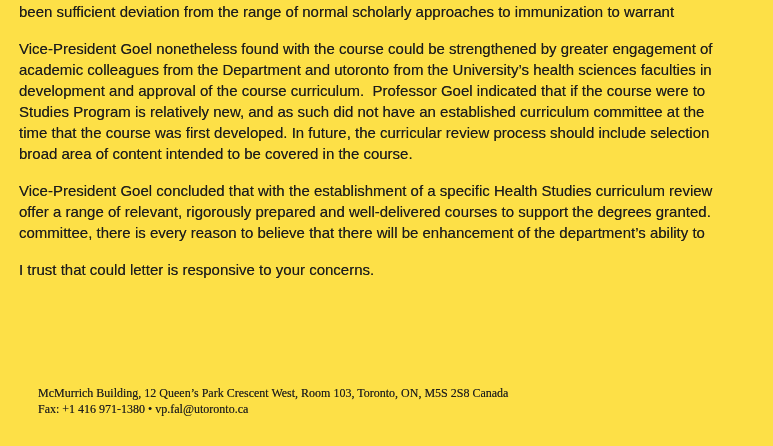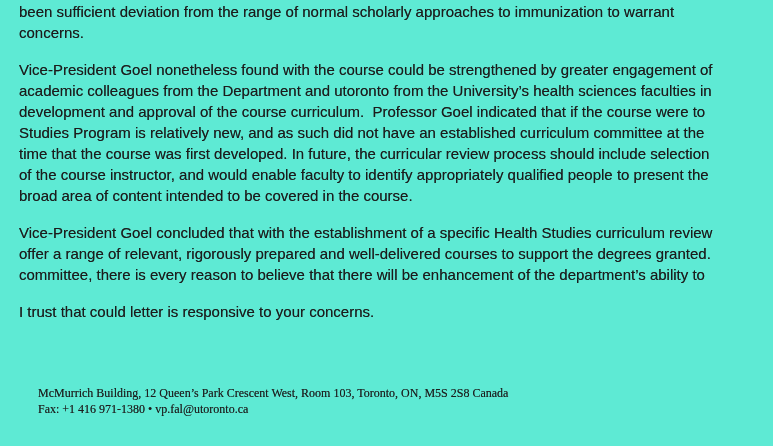--- a/index.html
+++ b/index.html
@@ -4,21 +4,21 @@
 <style>
   html, body {
     margin: 0;
     padding: 0;
     background: #ffffff;
   }
   .page {
     position: relative;
     width: 773px;
     height: 446px;
-    background: #5eead4;
+    background: #fde047;
     overflow: hidden;
   }
   .letter-body {
     position: absolute;
     left: 19px;
     top: 1px;
     font-family: "Liberation Sans", sans-serif;
     font-size: 15px;
     line-height: 21px;
     color: #1c1c1c;
@@ -45,29 +45,27 @@
   }
 </style>
 </head>
 <body>
 
 <div class="page">
 
   <div class="letter-body">
       <div class="paragraph">
         <div class="line">been sufficient deviation from the range of normal scholarly approaches to immunization to warrant</div>
-        <div class="line">concerns.</div>
       </div>
       <div class="paragraph">
         <div class="line">Vice-President Goel nonetheless found with the course could be strengthened by greater engagement of</div>
         <div class="line">academic colleagues from the Department and utoronto from the University’s health sciences faculties in</div>
         <div class="line">development and approval of the course curriculum.  Professor Goel indicated that if the course were to</div>
         <div class="line">Studies Program is relatively new, and as such did not have an established curriculum committee at the</div>
         <div class="line">time that the course was first developed. In future, the curricular review process should include selection</div>
-        <div class="line">of the course instructor, and would enable faculty to identify appropriately qualified people to present the</div>
         <div class="line">broad area of content intended to be covered in the course.</div>
       </div>
       <div class="paragraph">
         <div class="line">Vice-President Goel concluded that with the establishment of a specific Health Studies curriculum review</div>
         <div class="line">offer a range of relevant, rigorously prepared and well-delivered courses to support the degrees granted.</div>
         <div class="line">committee, there is every reason to believe that there will be enhancement of the department’s ability to</div>
       </div>
       <div class="paragraph">
         <div class="line">I trust that could letter is responsive to your concerns.</div>
       </div>

